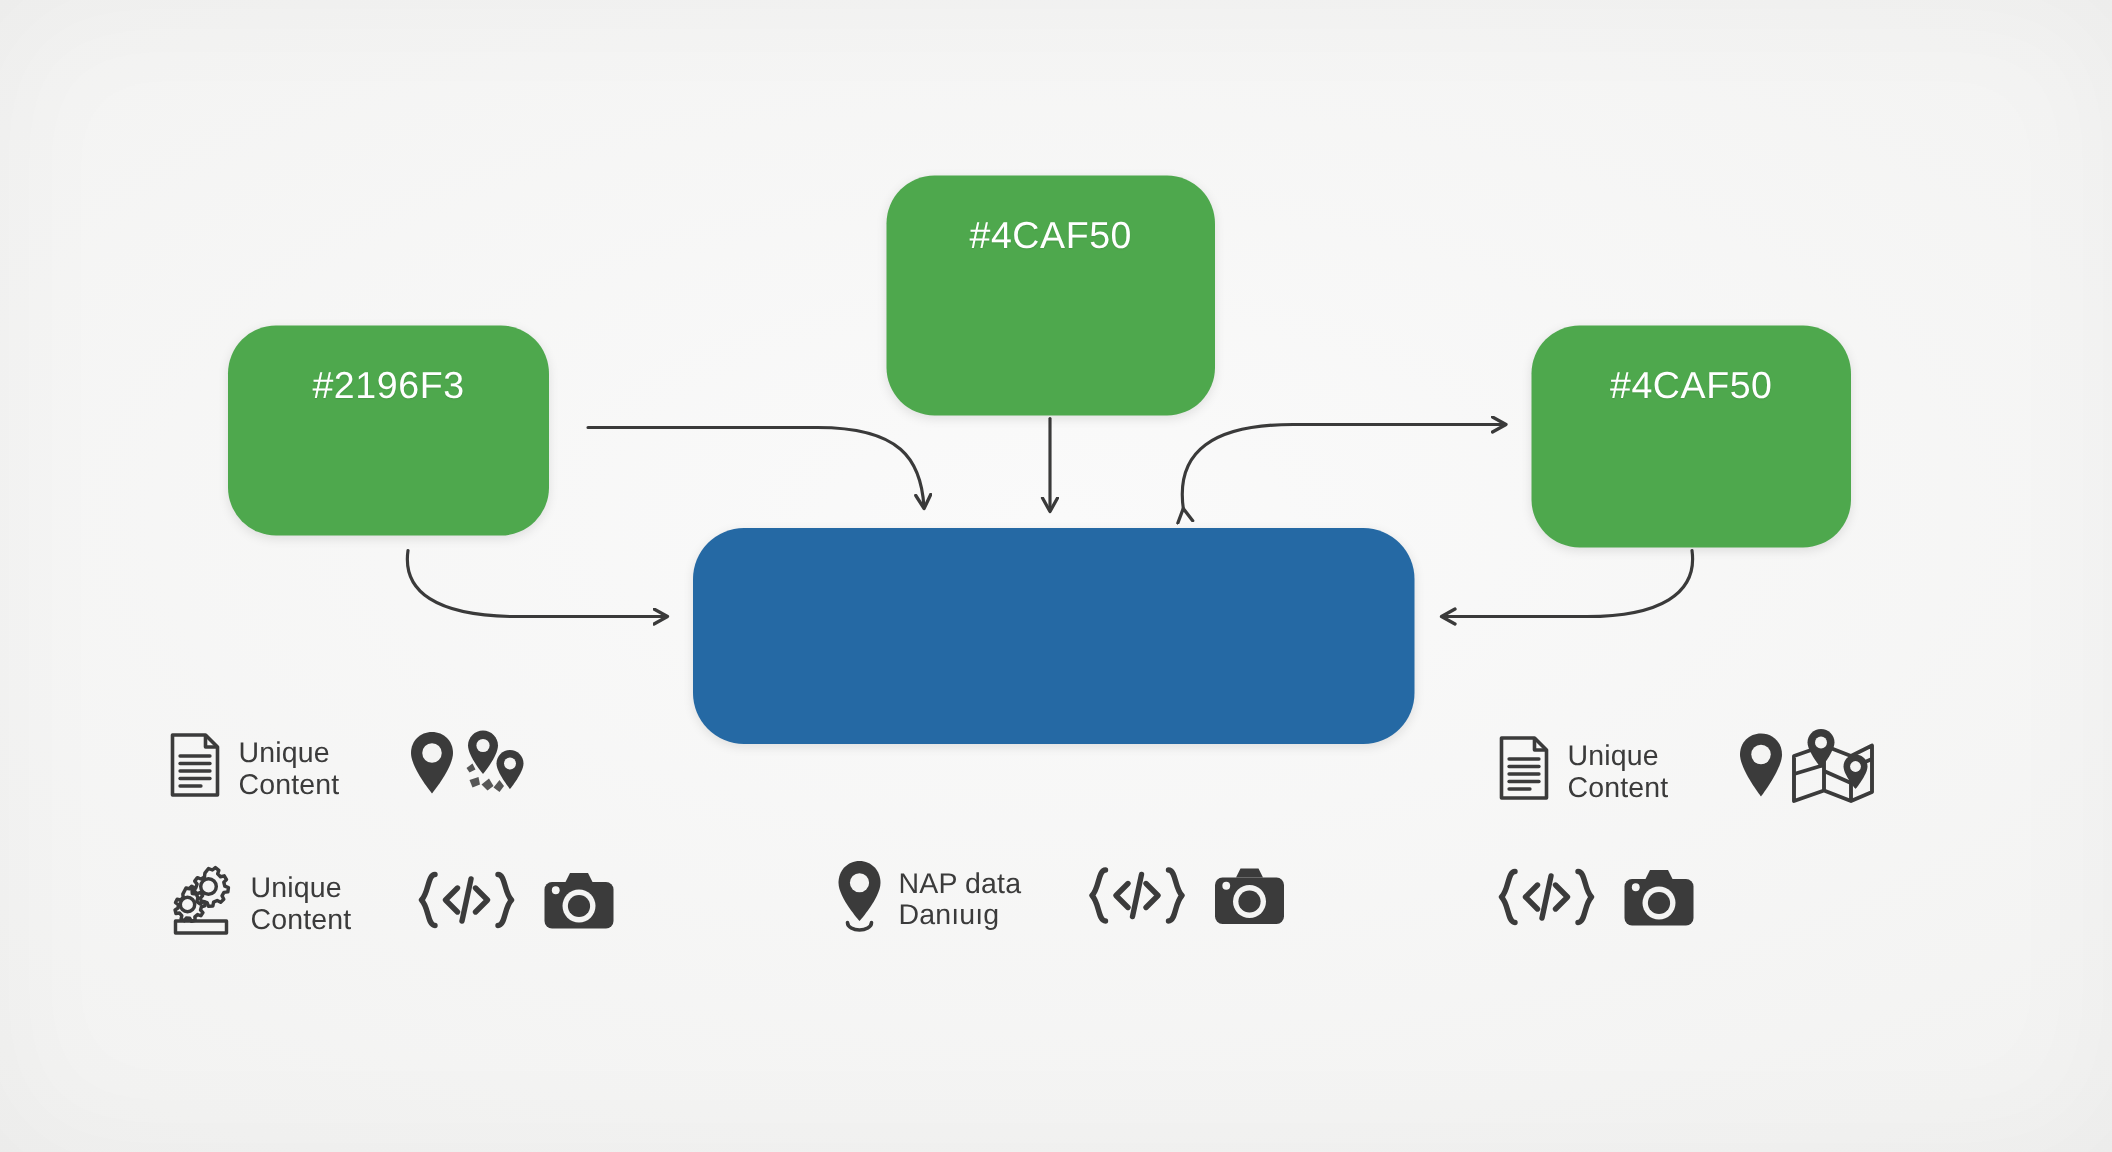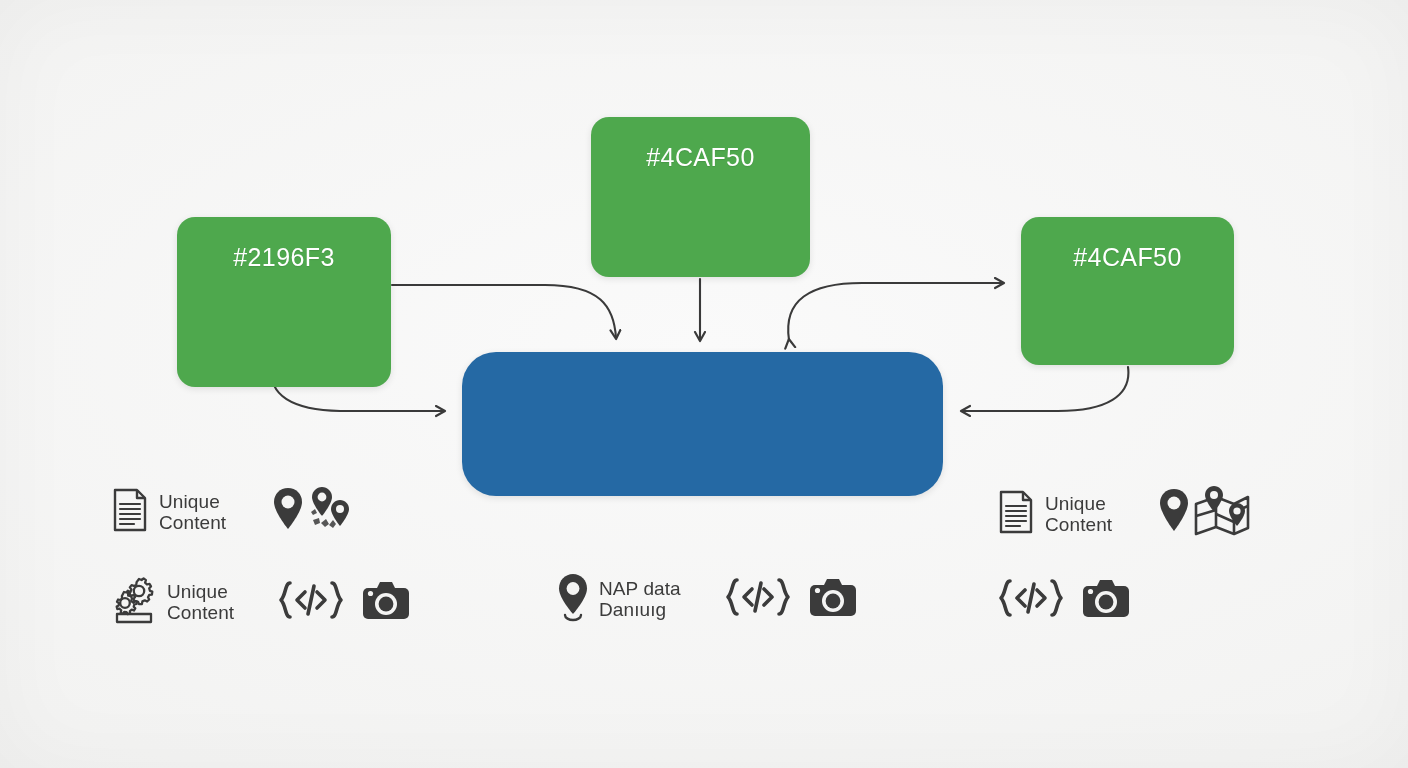--- a/index.html
+++ b/index.html
@@ -19,37 +19,37 @@
   .edge-shade{
     position:absolute;inset:0;pointer-events:none;
     box-shadow:inset 0 0 90px rgba(0,0,0,0.035);
   }
 
   
   .node{
     position:absolute;
     display:flex;
     justify-content:center;
-    border-radius:18px;
+    border-radius:32px;
     box-sizing:border-box;
     box-shadow:0 2px 7px rgba(0,0,0,0.10);
   }
   .node .node-label{
     color:#ffffff;
     font-size:25px;
     letter-spacing:0.4px;
     line-height:1;
     margin-top:28px;
     text-shadow:0 1px 1px rgba(0,0,0,0.10);
     white-space:nowrap;
   }
   .node.green{ background:#4ea84d; }
   .node.blue { background:#2569a4; }
 
-  #node-left   { left:177px; top:217px;  width:214px; height:170px; }
+  #node-left   { left:152px; top:217px;  width:214px; height:140px; }
   #node-top    { left:591px; top:117px;  width:219px; height:160px; }
   #node-right  { left:1021px;top:217px;  width:213px; height:148px; }
   #node-center { left:462px; top:352px;  width:481px; height:144px; border-radius:34px; }
 
   
   #arrows{position:absolute;left:0;top:0;width:1408px;height:768px;}
 
   
   .cluster{position:absolute;}
   .icon-row{

